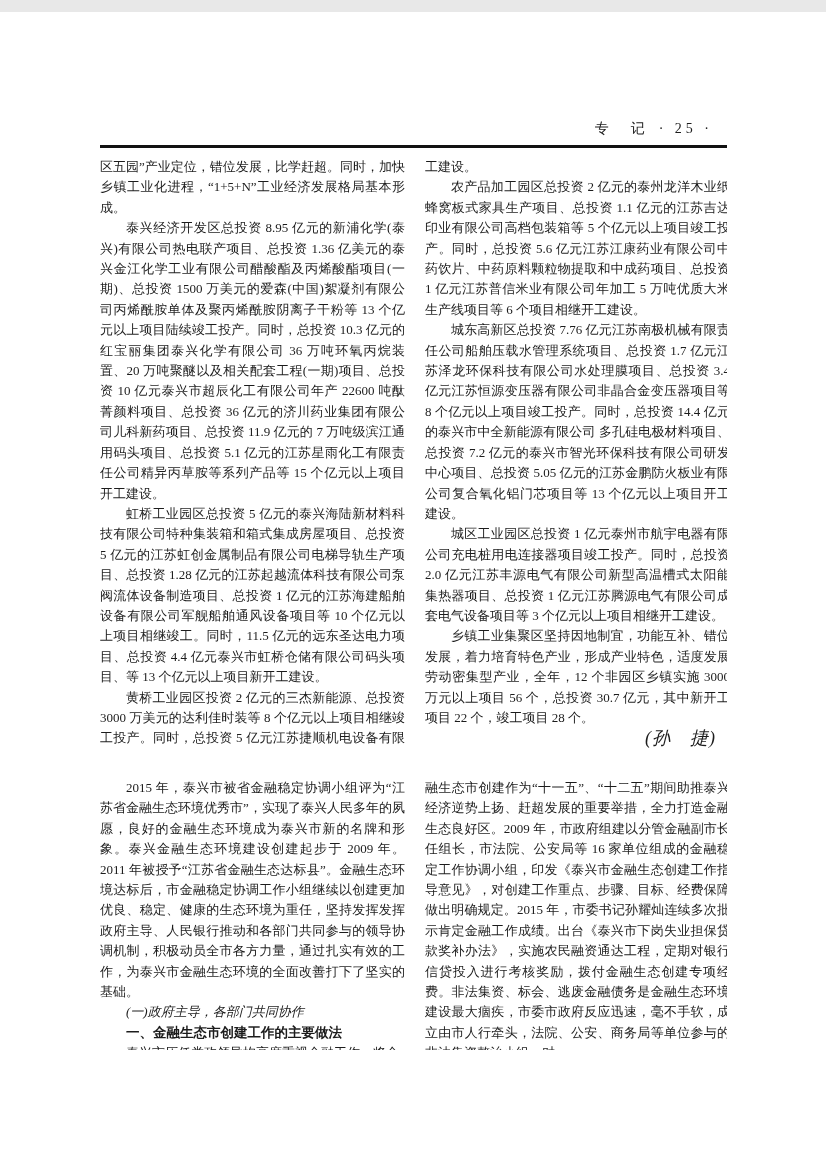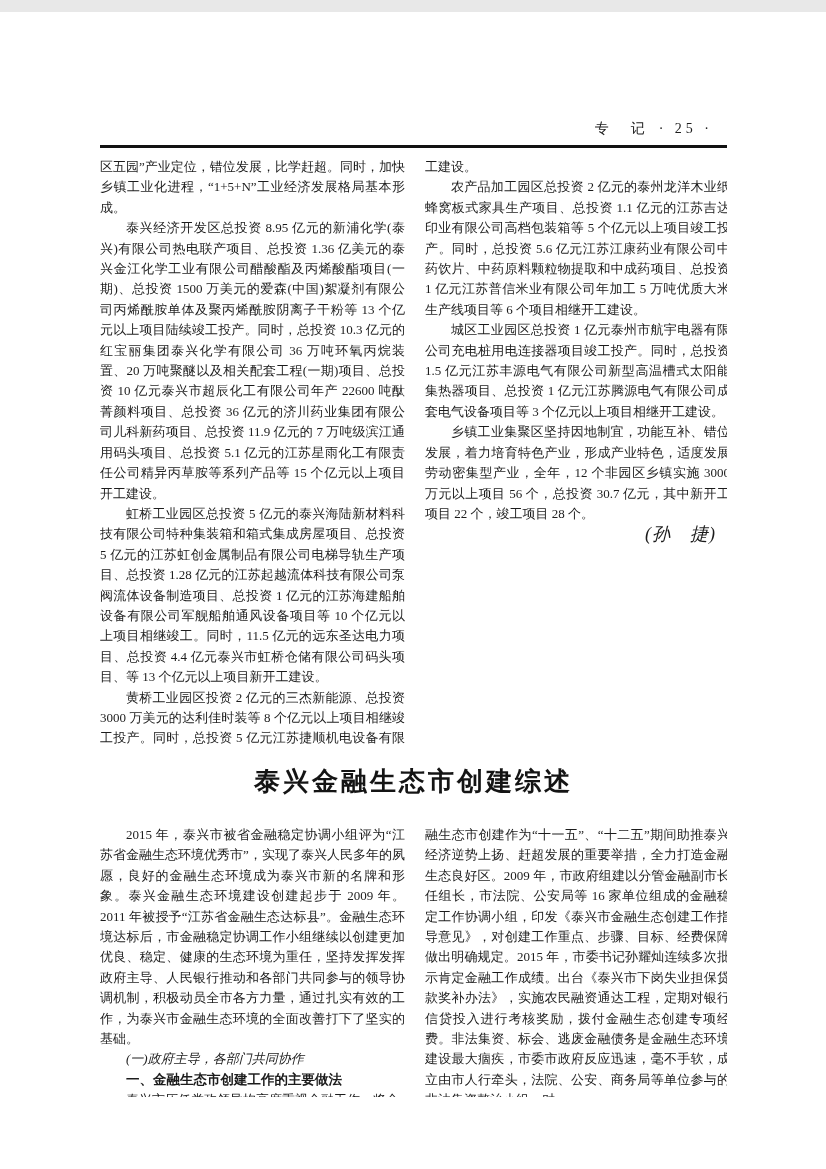--- a/index.html
+++ b/index.html
@@ -100,27 +100,27 @@
     <div class="columns article1-cols">
       <div class="col">
         <p class="para noindent">区五园”产业定位，错位发展，比学赶超。同时，加快乡镇工业化进程，“1+5+N”工业经济发展格局基本形成。</p>
         <p class="para">泰兴经济开发区总投资 8.95 亿元的新浦化学(泰兴)有限公司热电联产项目、总投资 1.36 亿美元的泰兴金江化学工业有限公司醋酸酯及丙烯酸酯项目(一期)、总投资 1500 万美元的爱森(中国)絮凝剂有限公司丙烯酰胺单体及聚丙烯酰胺阴离子干粉等 13 个亿元以上项目陆续竣工投产。同时，总投资 10.3 亿元的红宝丽集团泰兴化学有限公司 36 万吨环氧丙烷装置、20 万吨聚醚以及相关配套工程(一期)项目、总投资 10 亿元泰兴市超辰化工有限公司年产 22600 吨酞菁颜料项目、总投资 36 亿元的济川药业集团有限公司儿科新药项目、总投资 11.9 亿元的 7 万吨级滨江通用码头项目、总投资 5.1 亿元的江苏星雨化工有限责任公司精异丙草胺等系列产品等 15 个亿元以上项目开工建设。</p>
         <p class="para">虹桥工业园区总投资 5 亿元的泰兴海陆新材料科技有限公司特种集装箱和箱式集成房屋项目、总投资 5 亿元的江苏虹创金属制品有限公司电梯导轨生产项目、总投资 1.28 亿元的江苏起越流体科技有限公司泵阀流体设备制造项目、总投资 1 亿元的江苏海建船舶设备有限公司军舰船舶通风设备项目等 10 个亿元以上项目相继竣工。同时，11.5 亿元的远东圣达电力项目、总投资 4.4 亿元泰兴市虹桥仓储有限公司码头项目、等 13 个亿元以上项目新开工建设。</p>
         <p class="para">黄桥工业园区投资 2 亿元的三杰新能源、总投资 3000 万美元的达利佳时装等 8 个亿元以上项目相继竣工投产。同时，总投资 5 亿元江苏捷顺机电设备有限公司制药设备项目、总投资 3.5 亿元的上海培佳源商贸有限公司石油钻探井口工具等 8 个亿元以上项目开</p>
       </div>
       <div class="col">
         <p class="para noindent">工建设。</p>
         <p class="para">农产品加工园区总投资 2 亿元的泰州龙洋木业纸蜂窝板式家具生产项目、总投资 1.1 亿元的江苏吉达印业有限公司高档包装箱等 5 个亿元以上项目竣工投产。同时，总投资 5.6 亿元江苏江康药业有限公司中药饮片、中药原料颗粒物提取和中成药项目、总投资 1 亿元江苏普信米业有限公司年加工 5 万吨优质大米生产线项目等 6 个项目相继开工建设。</p>
-        <p class="para">城区工业园区总投资 1 亿元泰州市航宇电器有限公司充电桩用电连接器项目竣工投产。同时，总投资 1.5 亿元江苏丰源电气有限公司新型高温槽式太阳能集热器项目、总投资 1 亿元江苏腾源电气有限公司成套电气设备项目等 3 个亿元以上项目相继开工建设。</p>
+        <p class="para">城东高新区总投资 7.76 亿元江苏南极机械有限责任公司船舶压载水管理系统项目、总投资 1.7 亿元江苏泽龙环保科技有限公司水处理膜项目、总投资 3.4 亿元江苏恒源变压器有限公司非晶合金变压器项目等 8 个亿元以上项目竣工投产。同时，总投资 14.4 亿元的泰兴市中全新能源有限公司 多孔硅电极材料项目、总投资 7.2 亿元的泰兴市智光环保科技有限公司研发中心项目、总投资 5.05 亿元的江苏金鹏防火板业有限公司复合氧化铝门芯项目等 13 个亿元以上项目开工建设。</p>
+        <p class="para">城区工业园区总投资 1 亿元泰州市航宇电器有限公司充电桩用电连接器项目竣工投产。同时，总投资 2.0 亿元江苏丰源电气有限公司新型高温槽式太阳能集热器项目、总投资 1 亿元江苏腾源电气有限公司成套电气设备项目等 3 个亿元以上项目相继开工建设。</p>
         <p class="para">乡镇工业集聚区坚持因地制宜，功能互补、错位发展，着力培育特色产业，形成产业特色，适度发展劳动密集型产业，全年，12 个非园区乡镇实施 3000 万元以上项目 56 个，总投资 30.7 亿元，其中新开工项目 22 个，竣工项目 28 个。</p>
         <p class="byline">(孙　捷)</p>
       </div>
     </div>
 
-    <h1 class="article2-title">泰兴金融生态市创建综述</h1>
 
     <div class="columns article2-cols">
       <div class="col">
         <p class="para">2015 年，泰兴市被省金融稳定协调小组评为“江苏省金融生态环境优秀市”，实现了泰兴人民多年的夙愿，良好的金融生态环境成为泰兴市新的名牌和形象。泰兴金融生态环境建设创建起步于 2009 年。2011 年被授予“江苏省金融生态达标县”。金融生态环境达标后，市金融稳定协调工作小组继续以创建更加优良、稳定、健康的生态环境为重任，坚持发挥发挥政府主导、人民银行推动和各部门共同参与的领导协调机制，积极动员全市各方力量，通过扎实有效的工作，为泰兴市金融生态环境的全面改善打下了坚实的基础。</p>
         <p class="para kai">(一)政府主导，各部门共同协作</p>
         <p class="para h-bold">一、金融生态市创建工作的主要做法</p>
         <p class="para">泰兴市历任党政领导均高度重视金融工作，将金</p>
       </div>
       <div class="col">
         <p class="para noindent">融生态市创建作为“十一五”、“十二五”期间助推泰兴经济逆势上扬、赶超发展的重要举措，全力打造金融生态良好区。2009 年，市政府组建以分管金融副市长任组长，市法院、公安局等 16 家单位组成的金融稳定工作协调小组，印发《泰兴市金融生态创建工作指导意见》，对创建工作重点、步骤、目标、经费保障做出明确规定。2015 年，市委书记孙耀灿连续多次批示肯定金融工作成绩。出台《泰兴市下岗失业担保贷款奖补办法》，实施农民融资通达工程，定期对银行信贷投入进行考核奖励，拨付金融生态创建专项经费。非法集资、标会、逃废金融债务是金融生态环境建设最大痼疾，市委市政府反应迅速，毫不手软，成立由市人行牵头，法院、公安、商务局等单位参与的非法集资整治小组，对</p>

